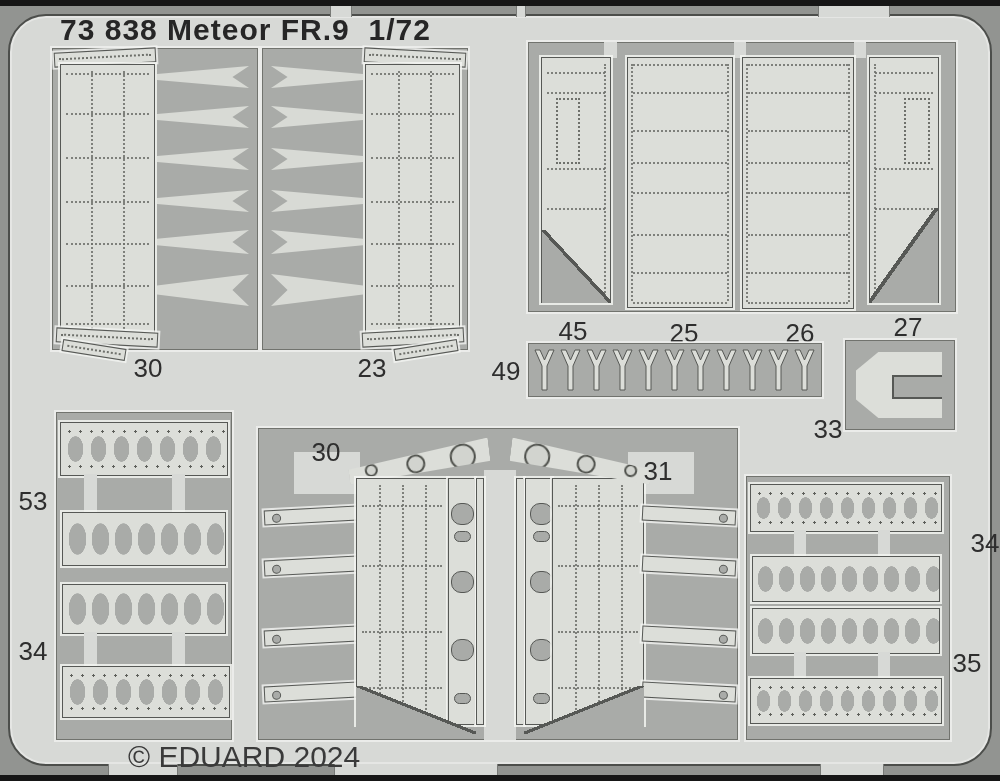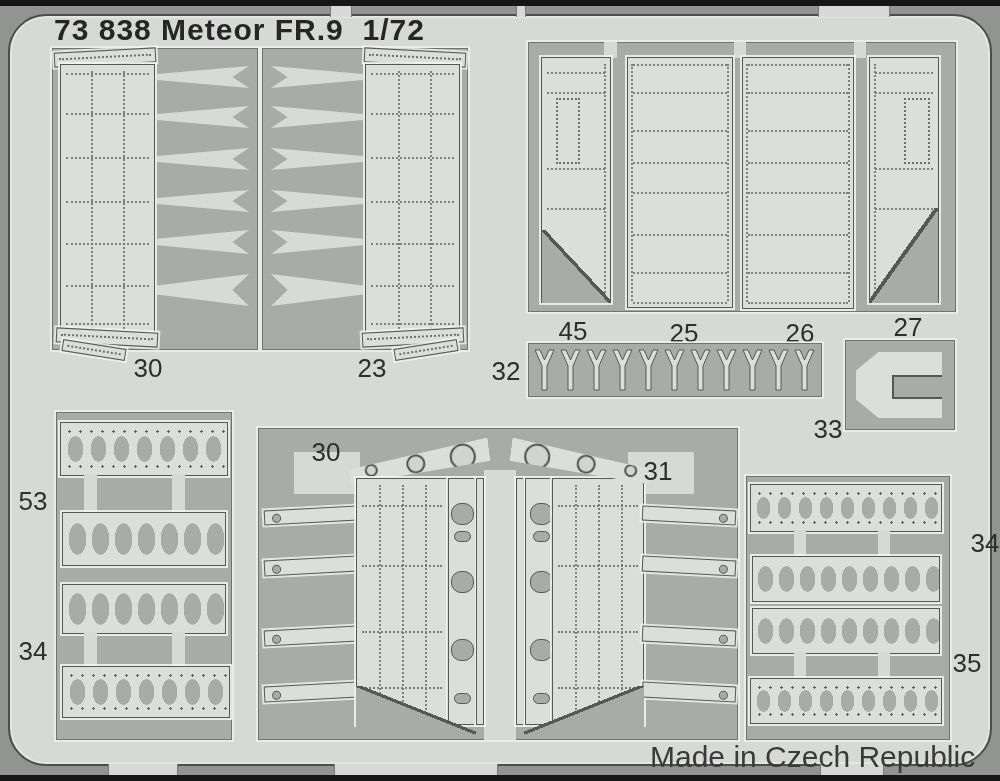--- a/index.html
+++ b/index.html
@@ -66,21 +66,21 @@
 
   <div class="abs" id="sheet"></div>
 
   <div class="abs edge-tab" style="left:330px;top:3px;width:22px;height:14px"></div>
   <div class="abs edge-tab" style="left:516px;top:3px;width:10px;height:14px"></div>
   <div class="abs edge-tab" style="left:818px;top:3px;width:72px;height:14px"></div>
   <div class="abs edge-tab" style="left:108px;top:764px;width:70px;height:14px"></div>
   <div class="abs edge-tab" style="left:334px;top:764px;width:164px;height:14px"></div>
   <div class="abs edge-tab" style="left:820px;top:764px;width:64px;height:14px"></div>
 
-  <div class="abs title" style="left:54px;top:13px">73 838 Meteor FR.9  1/72</div>
+  <div class="abs title" style="left:60px;top:13px">73 838 Meteor FR.9  1/72</div>
 
   <div class="abs waste" style="left:52px;top:48px;width:206px;height:302px"></div>
   <div class="abs cap" style="left:54px;top:50px;width:102px;height:15px;transform:rotate(-3deg)"></div>
   <div class="abs part" style="left:60px;top:64px;width:95px;height:272px">
     <div class="pr" style="top:8px"></div>
     <div class="pr" style="top:48px"></div>
     <div class="pr" style="top:92px"></div>
     <div class="pr" style="top:136px"></div>
     <div class="pr" style="top:178px"></div>
     <div class="pr" style="top:220px"></div>
@@ -186,21 +186,21 @@
         <use href="#ypart" xlink:href="#ypart" x="110" y="6"></use>
         <use href="#ypart" xlink:href="#ypart" x="136" y="6"></use>
         <use href="#ypart" xlink:href="#ypart" x="162" y="6"></use>
         <use href="#ypart" xlink:href="#ypart" x="188" y="6"></use>
         <use href="#ypart" xlink:href="#ypart" x="214" y="6"></use>
         <use href="#ypart" xlink:href="#ypart" x="240" y="6"></use>
         <use href="#ypart" xlink:href="#ypart" x="266" y="6"></use>
       </g>
     </svg>
   </div>
-  <div class="abs plabel" style="left:486px;top:356px;width:40px">32</div>
+  <div class="abs plabel" style="left:486px;top:356px;width:40px">49</div>
 
   <div class="abs waste" style="left:845px;top:340px;width:110px;height:90px"></div>
   <div class="abs part33" style="left:856px;top:352px;width:86px;height:66px">
     <div class="p33slot" style="left:36px;top:23px;width:50px;height:20px"></div>
   </div>
   <div class="abs plabel" style="left:806px;top:414px;width:44px">33</div>
 
   <div class="abs waste" style="left:56px;top:412px;width:176px;height:328px"></div>
   <div class="abs strip riveted7" style="left:60px;top:422px;width:168px;height:54px"></div>
   <div class="abs sheetpatch" style="left:84px;top:474px;width:13px;height:40px"></div>
@@ -298,17 +298,17 @@
   <div class="abs sheetpatch" style="left:794px;top:530px;width:12px;height:28px"></div>
   <div class="abs sheetpatch" style="left:878px;top:530px;width:12px;height:28px"></div>
   <div class="abs strip slots9" style="left:752px;top:556px;width:188px;height:46px"></div>
   <div class="abs strip slots9" style="left:752px;top:608px;width:188px;height:46px"></div>
   <div class="abs sheetpatch" style="left:794px;top:652px;width:12px;height:28px"></div>
   <div class="abs sheetpatch" style="left:878px;top:652px;width:12px;height:28px"></div>
   <div class="abs strip riveted9" style="left:750px;top:678px;width:192px;height:46px"></div>
   <div class="abs plabel" style="left:964px;top:528px;width:42px">34</div>
   <div class="abs plabel" style="left:946px;top:648px;width:42px">35</div>
 
-  <div class="abs foot" style="left:650px;top:740px">Made in Czech Republic</div>
+  <div class="abs foot" style="left:128px;top:740px">© EDUARD 2024</div>
 
   <div class="abs black" style="top:0"></div>
   <div class="abs black" style="top:775px"></div>
 </div>
 
 </body></html>

